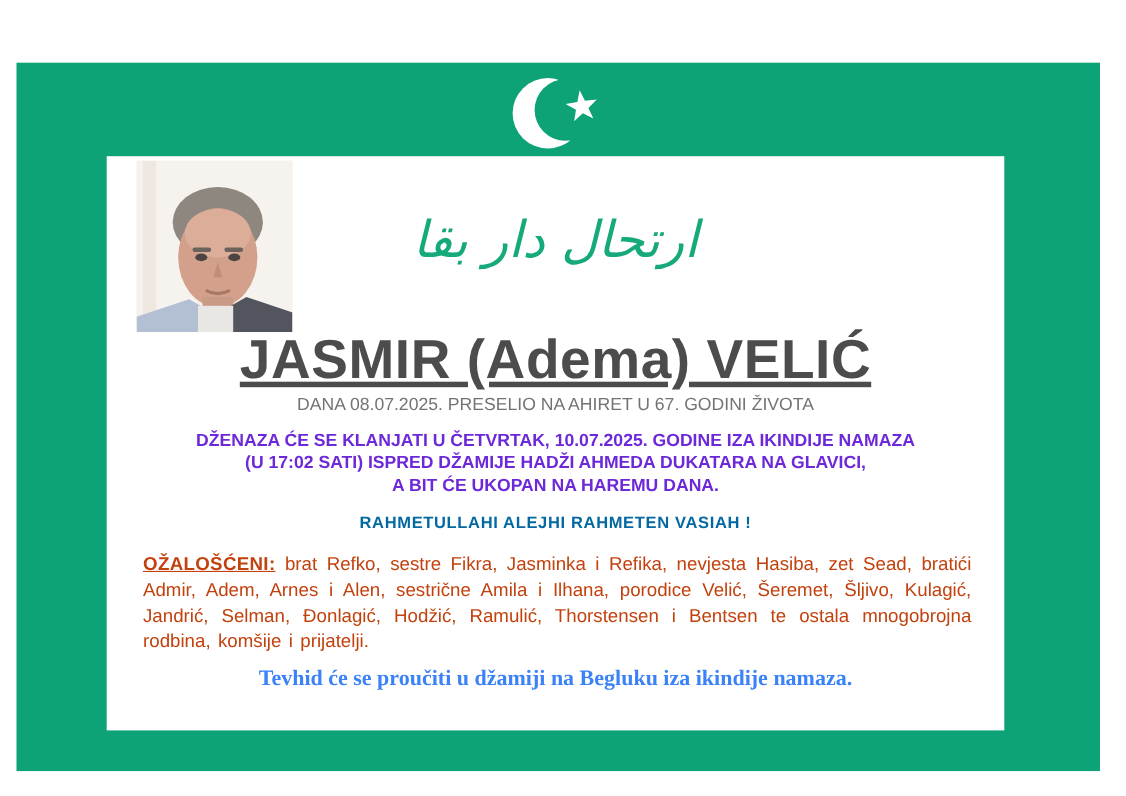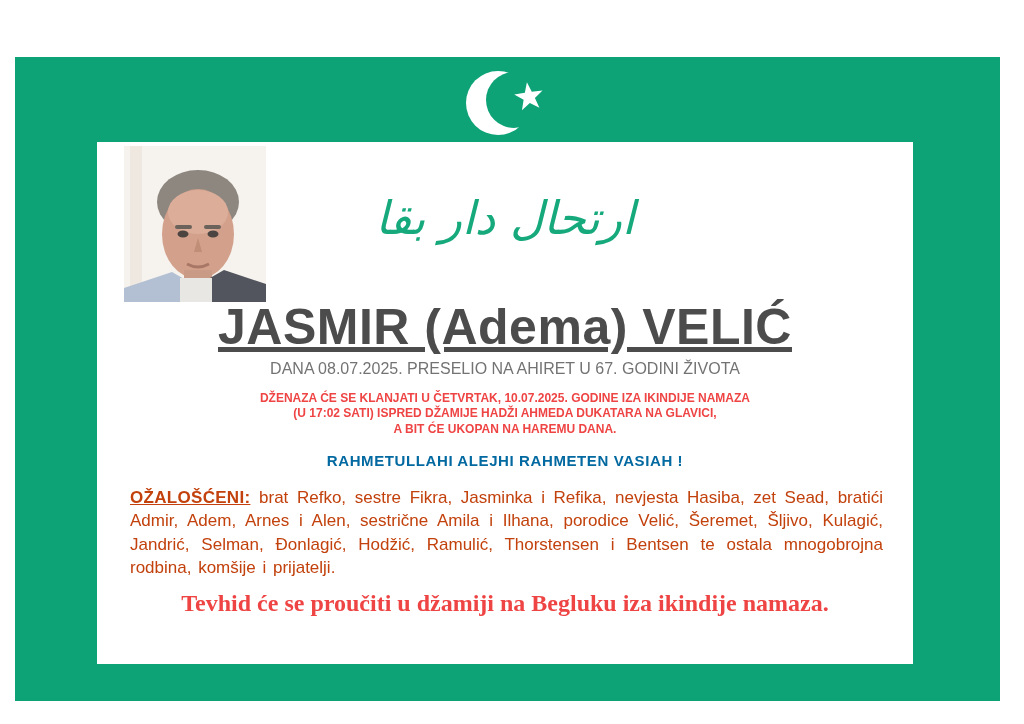--- a/index.html
+++ b/index.html
@@ -59,23 +59,23 @@
     text-decoration:underline;
   }
   .death-line{
     margin-top:8px;
     font-size:16px;
     color:#737373;
     white-space:nowrap;
   }
   .funeral{
     margin-top:13px;
-    font-size:12px;
+    font-size:16px;
     font-weight:bold;
-    color:#ef4444;
+    color:#6d28d9;
     line-height:1.28;
   }
   .funeral span{display:block;white-space:nowrap;}
   .prayer{
     margin-top:15px;
     font-size:15px;
     font-weight:bold;
     letter-spacing:0.6px;
     color:#0369a1;
   }
@@ -88,23 +88,23 @@
     word-spacing:2px;
   }
   .mourners .label{
     font-weight:bold;
     text-decoration:underline;
     letter-spacing:0.3px;
   }
   .tevhid{
     margin-top:11px;
     font-family:"Liberation Serif",serif;
-    font-size:24px;
+    font-size:20px;
     font-weight:bold;
-    color:#ef4444;
+    color:#3b82f6;
   }
 </style>
 </head>
 <body>
 
 <div class="paper">
   <div class="green-frame">
 
     <svg class="crescent" viewBox="0 0 110 86" aria-hidden="true">
       <circle cx="42" cy="43" r="32" fill="#ffffff"></circle>

